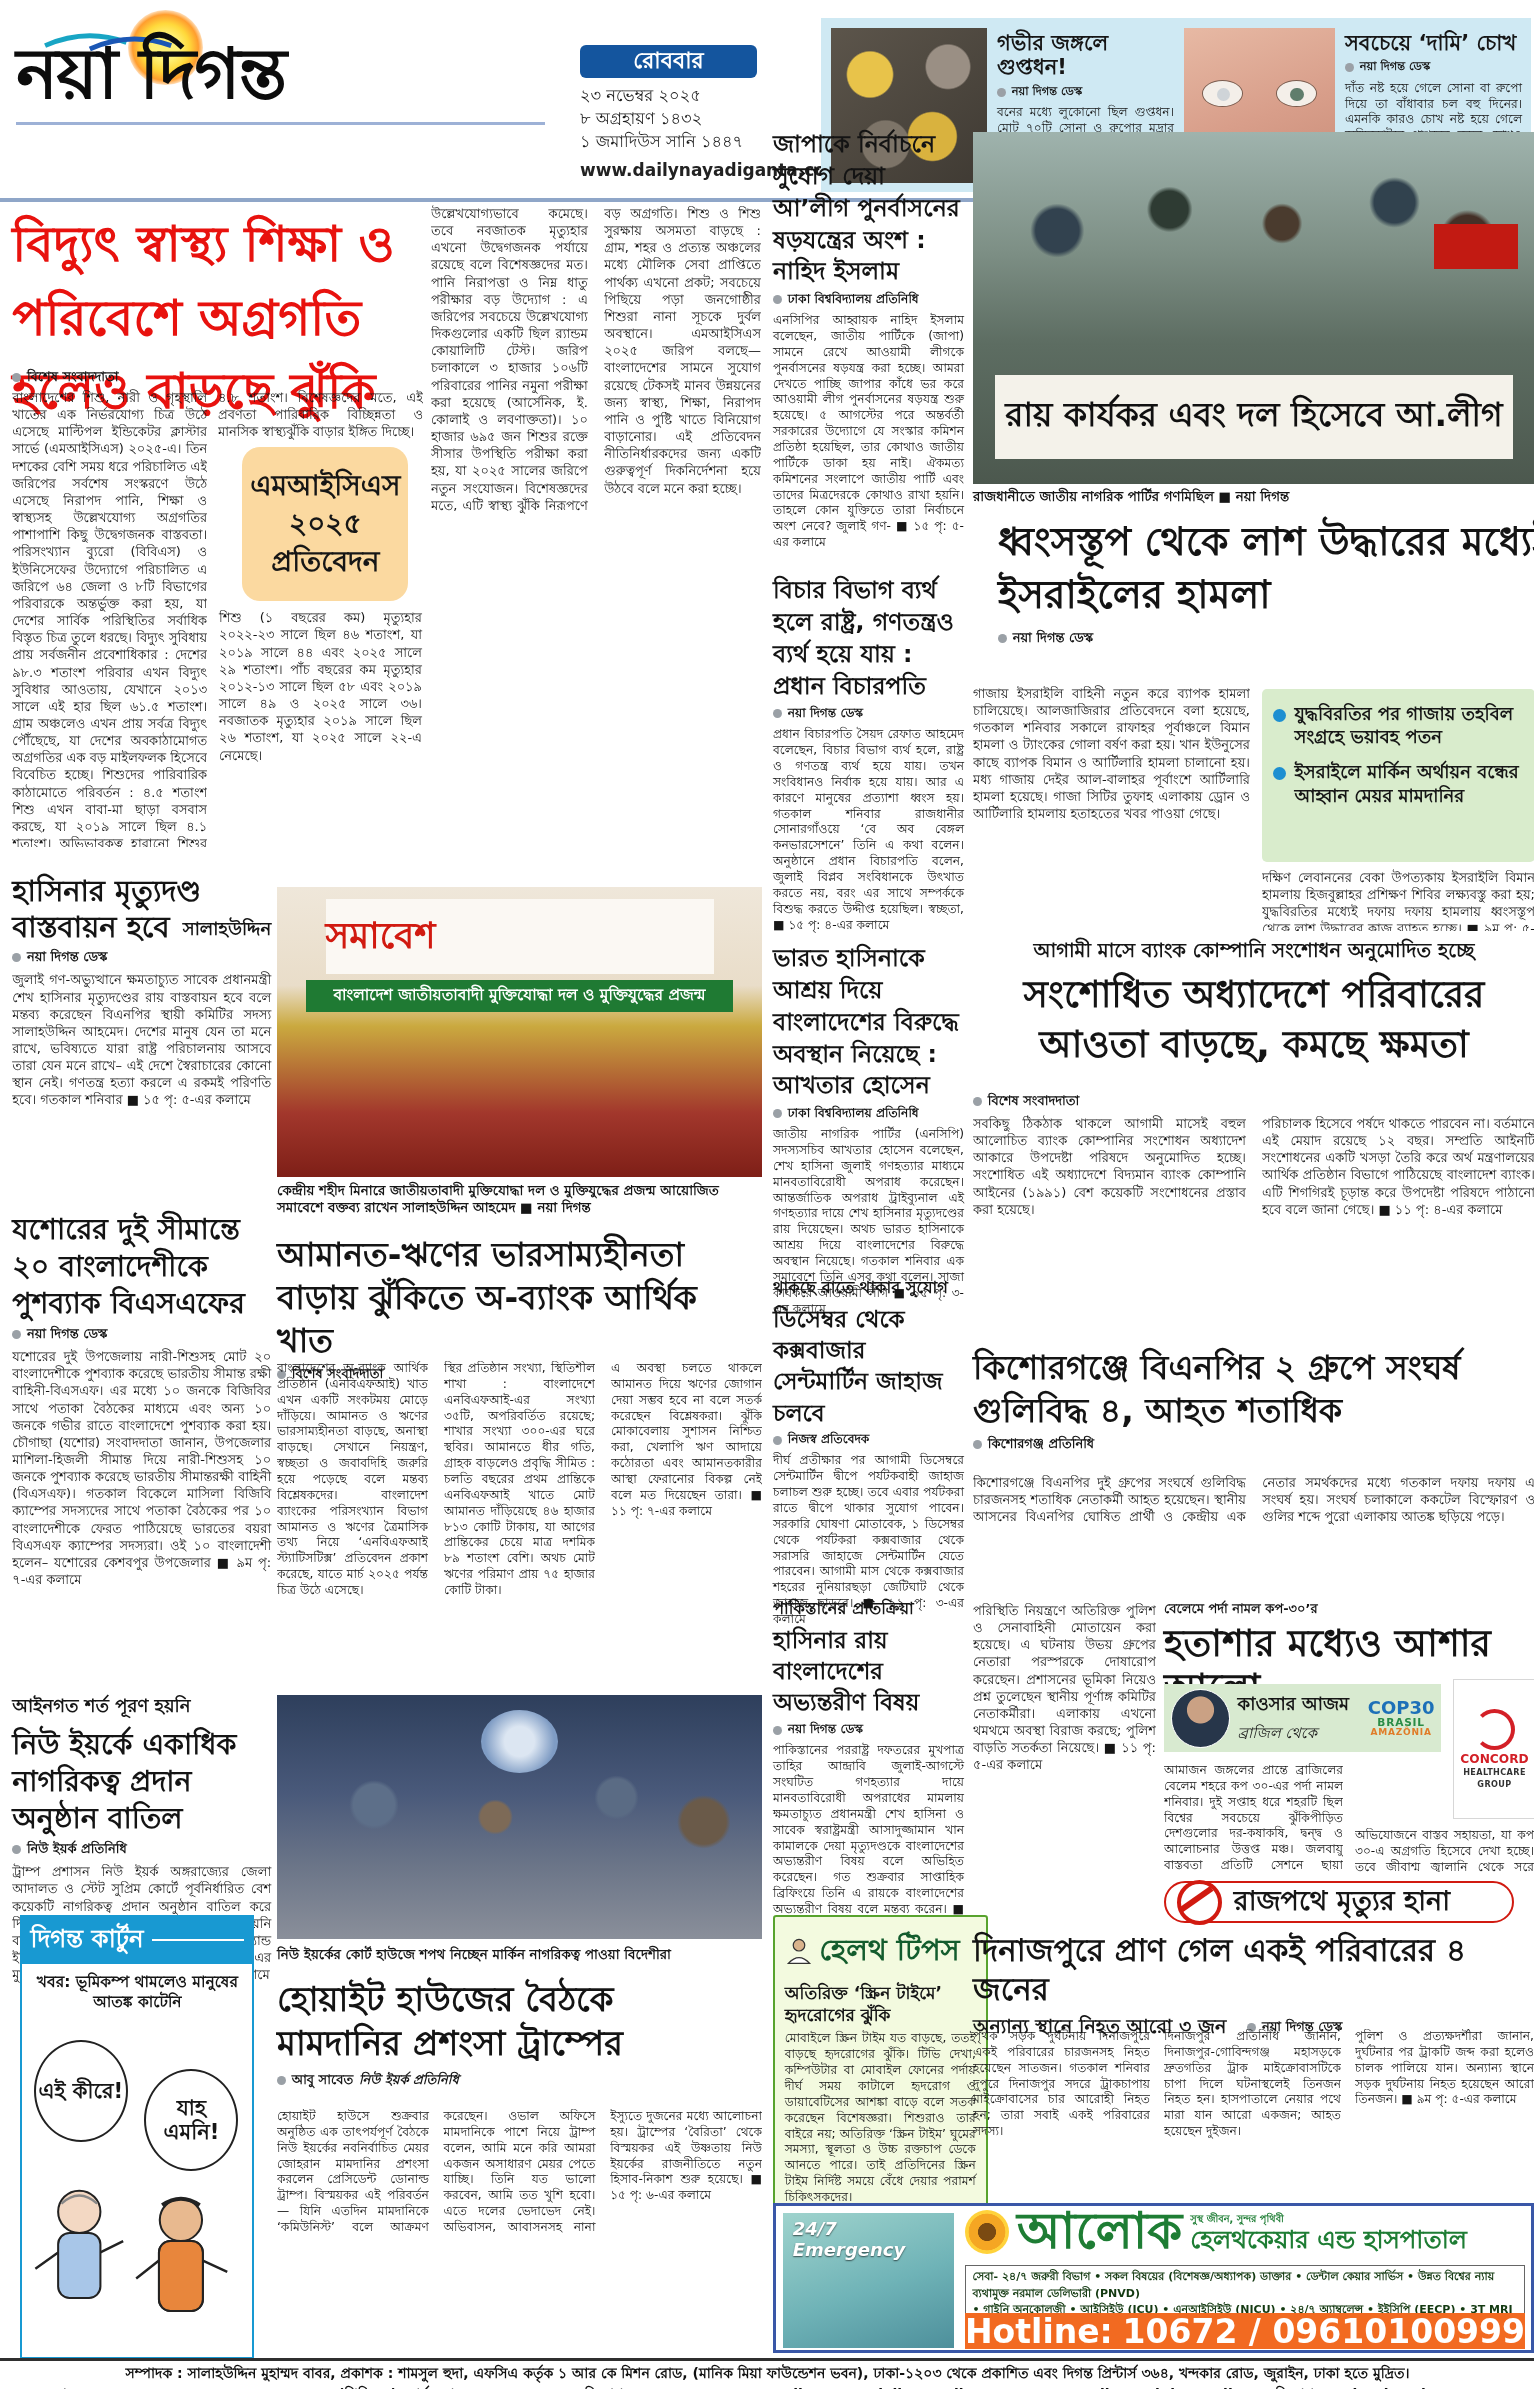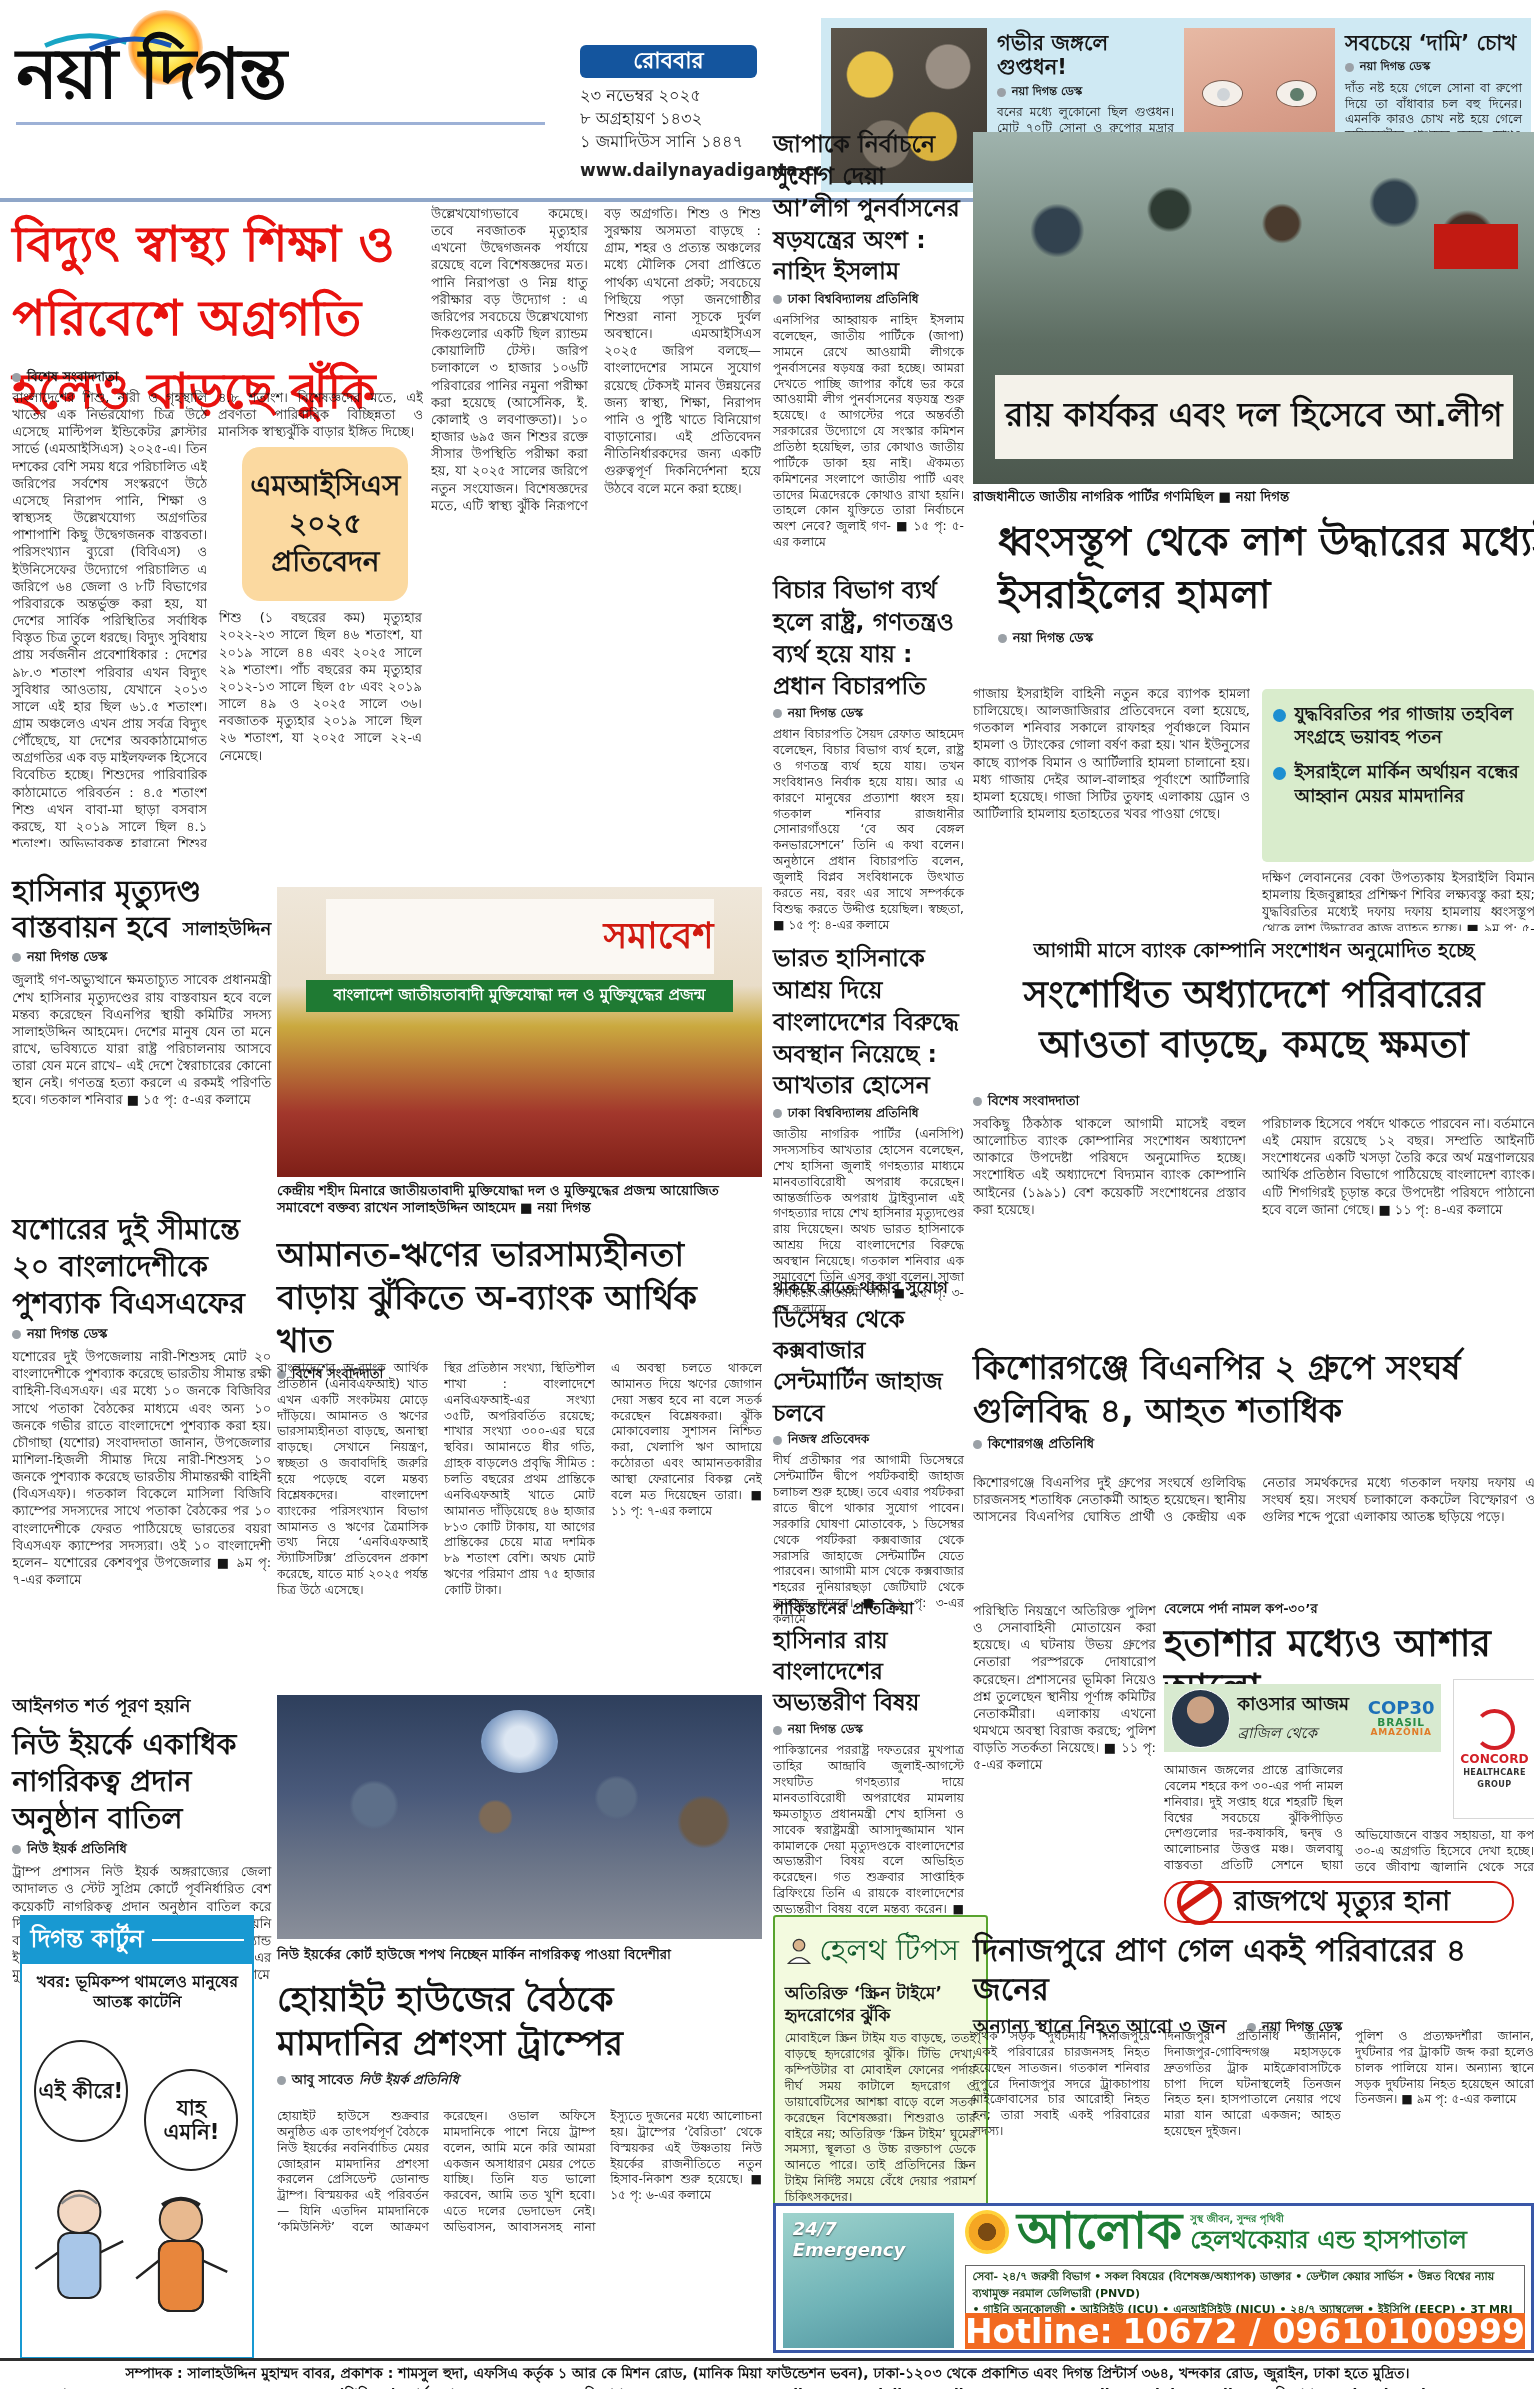--- a/index.html
+++ b/index.html
@@ -42,21 +42,21 @@
      radial-gradient(circle at 35% 22%,#2e3b33 0 4%,transparent 5%),
      radial-gradient(circle at 55% 26%,#4a3b2e 0 4%,transparent 5%),
      radial-gradient(circle at 75% 20%,#31424e 0 4%,transparent 5%),
      radial-gradient(circle at 88% 30%,#443027 0 4%,transparent 5%),
      linear-gradient(180deg,#9fb3ad 0%,#7d8f85 34%,#5d6d62 60%,#4c584e 100%);}
   .banner-strip{position:absolute;left:4%;bottom:7%;width:92%;height:24%;background:#f4f2ea;
      display:flex;align-items:center;justify-content:center;color:#101010;font-weight:800;font-size:33px;}
   .red-sign{position:absolute;right:3%;top:26%;width:15%;height:13%;background:#c21a12;}
   .ph-stage{background:linear-gradient(180deg,#efe7da 0%,#e9ddc9 34%,#caa93f 48%,#a2372c 78%,#7e1f17 100%);position:relative;}
   .stage-banner{position:absolute;left:10%;top:4%;width:80%;height:26%;background:#fbf8f3;display:flex;flex-direction:column;
-     align-items:flex-end;justify-content:center;}
+     align-items:flex-start;justify-content:center;}
   .stage-banner .t1{color:#d11a10;font-weight:800;font-size:36px;line-height:1;}
   .green-strip{position:absolute;left:6%;top:32%;width:88%;height:11%;background:#1f7a33;color:#fff;
      display:flex;align-items:center;justify-content:center;font-weight:700;font-size:15.5px;}
   .ph-citizen{background:
      radial-gradient(circle at 20% 45%,#5d6f89 0 5%,transparent 6%),
      radial-gradient(circle at 45% 50%,#7d6a57 0 5%,transparent 6%),
      radial-gradient(circle at 70% 42%,#5a6b84 0 5%,transparent 6%),
      radial-gradient(circle at 88% 52%,#6a5a49 0 5%,transparent 6%),
      linear-gradient(180deg,#2e3f5c 0%,#49597a 40%,#6b7588 70%,#8a8f9a 100%);}
   .seal{position:absolute;left:42%;top:6%;width:16%;height:26%;border-radius:50%;
@@ -64,21 +64,21 @@
   .ph-hosp{background:linear-gradient(160deg,#9fd3cd,#6fb3b7 55%,#4d8f9b);position:relative;}
   .em-label{position:absolute;left:6%;top:4%;color:#fff;font-weight:700;font-size:18px;font-style:italic;
      text-shadow:0 0.8px 1.6px rgba(0,0,0,.6);}
   
   .mics-box{background:#fbd9a0;border-radius:18px;display:flex;align-items:center;justify-content:center;
      text-align:center;font-size:28px;font-weight:800;line-height:1.35;padding:8.1px;}
   .green-box{background:#d9eccc;border-radius:4.9px;padding:13px 11.4px;}
   .g-bullet{display:flex;gap:8.1px;align-items:flex-start;font-size:18px;font-weight:800;line-height:1.3;margin-bottom:11.4px;}
   .g-dot{width:13px;height:13px;border-radius:50%;background:#1d8fd1;margin-top:6.5px;flex:0 0 auto;}
   .health-box{border:2.4px solid #58a32e;background:#f3fadf;border-radius:3.3px;padding:9.8px 9.8px;}
-  .health-title{font-size:29px;font-weight:400;color:#135c2d;display:flex;align-items:center;gap:6.5px;text-align:right;}
+  .health-title{font-size:29px;font-weight:700;color:#135c2d;display:flex;align-items:center;gap:6.5px;text-align:right;}
   .cartoon-box{border:2.4px solid #1899d2;}
   .cartoon-head{background:#1899d2;color:#fff;font-size:24.4px;font-weight:800;display:flex;align-items:center;padding:3.3px 8.1px;gap:8.1px;}
   .cartoon-head .line{flex:1;height:2.4px;background:#fff;}
   .bubble{position:absolute;border:2px solid #222;background:#fff;border-radius:50%;
      display:flex;align-items:center;justify-content:center;text-align:center;font-weight:700;font-size:21px;line-height:1.15;}
   .copPanel{background:#d8ead0;display:flex;align-items:center;gap:8.1px;padding:6.5px;}
   .avatar{width:57px;height:57px;border-radius:50%;background:radial-gradient(circle at 50% 35%,#caa184 28%,#27364a 30% 100%);border:1.6px solid #fff;flex:0 0 auto;}
   .cop-logo{line-height:1.02;text-align:center;}
   .cop-logo .c1{color:#1d70b8;font-weight:800;font-size:18px;}
   .cop-logo .c2{color:#2a8c46;font-weight:700;font-size:10.6px;letter-spacing:0.8px;}

